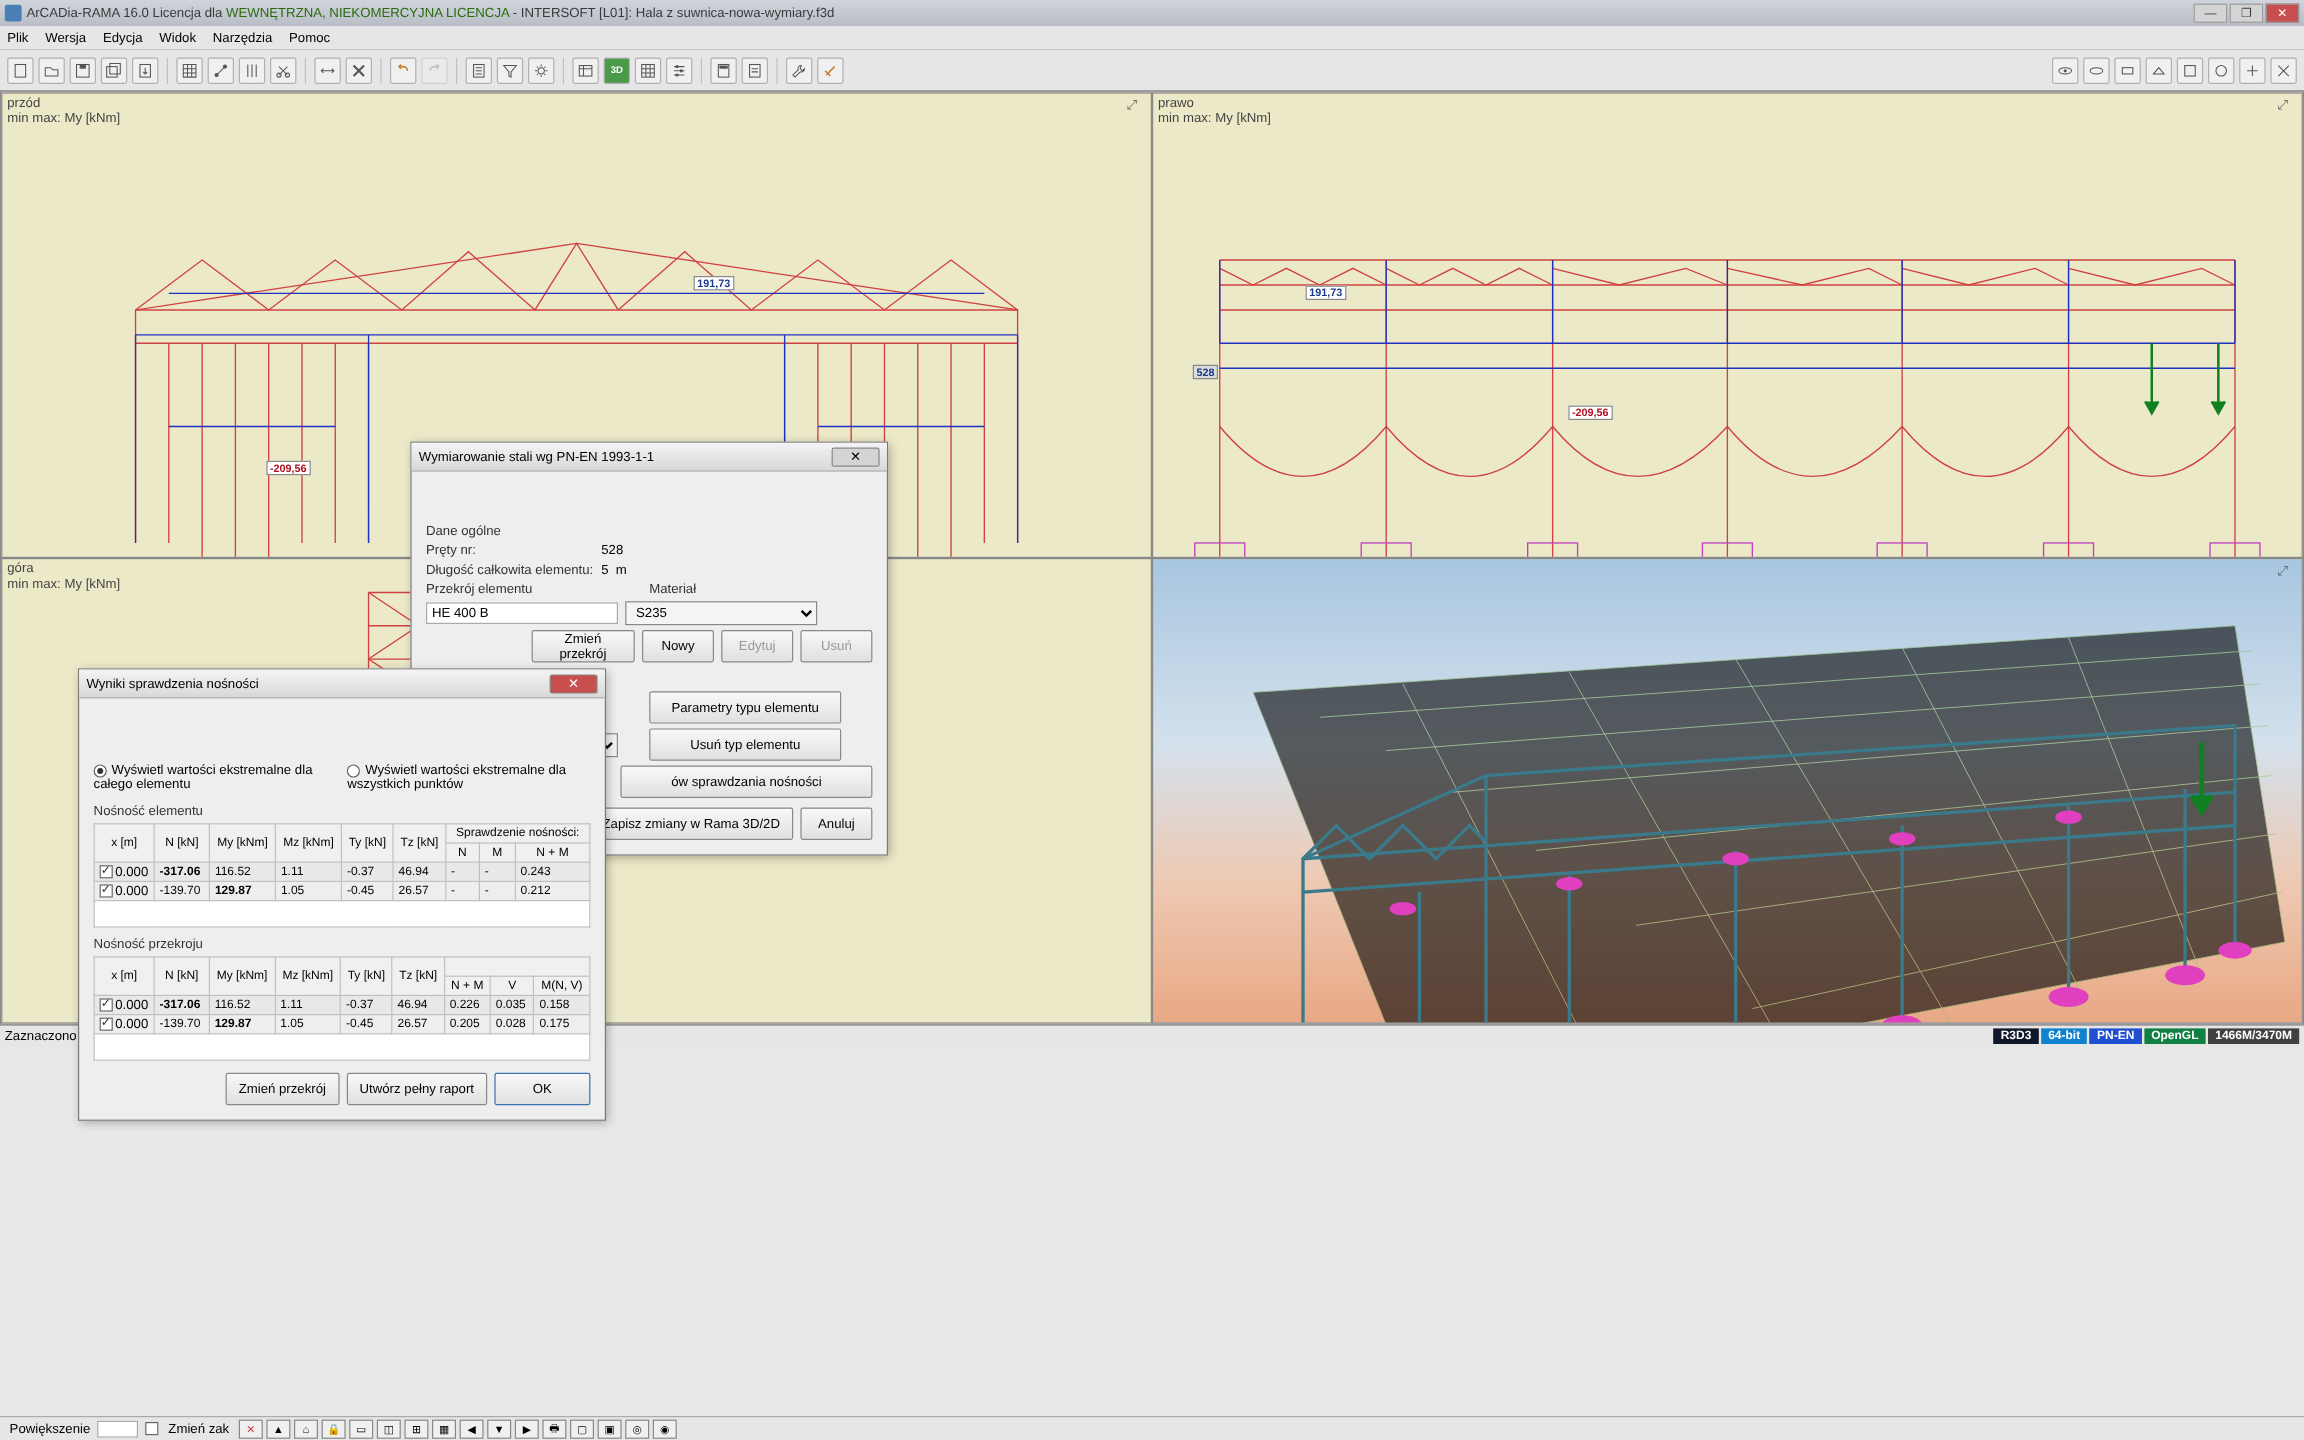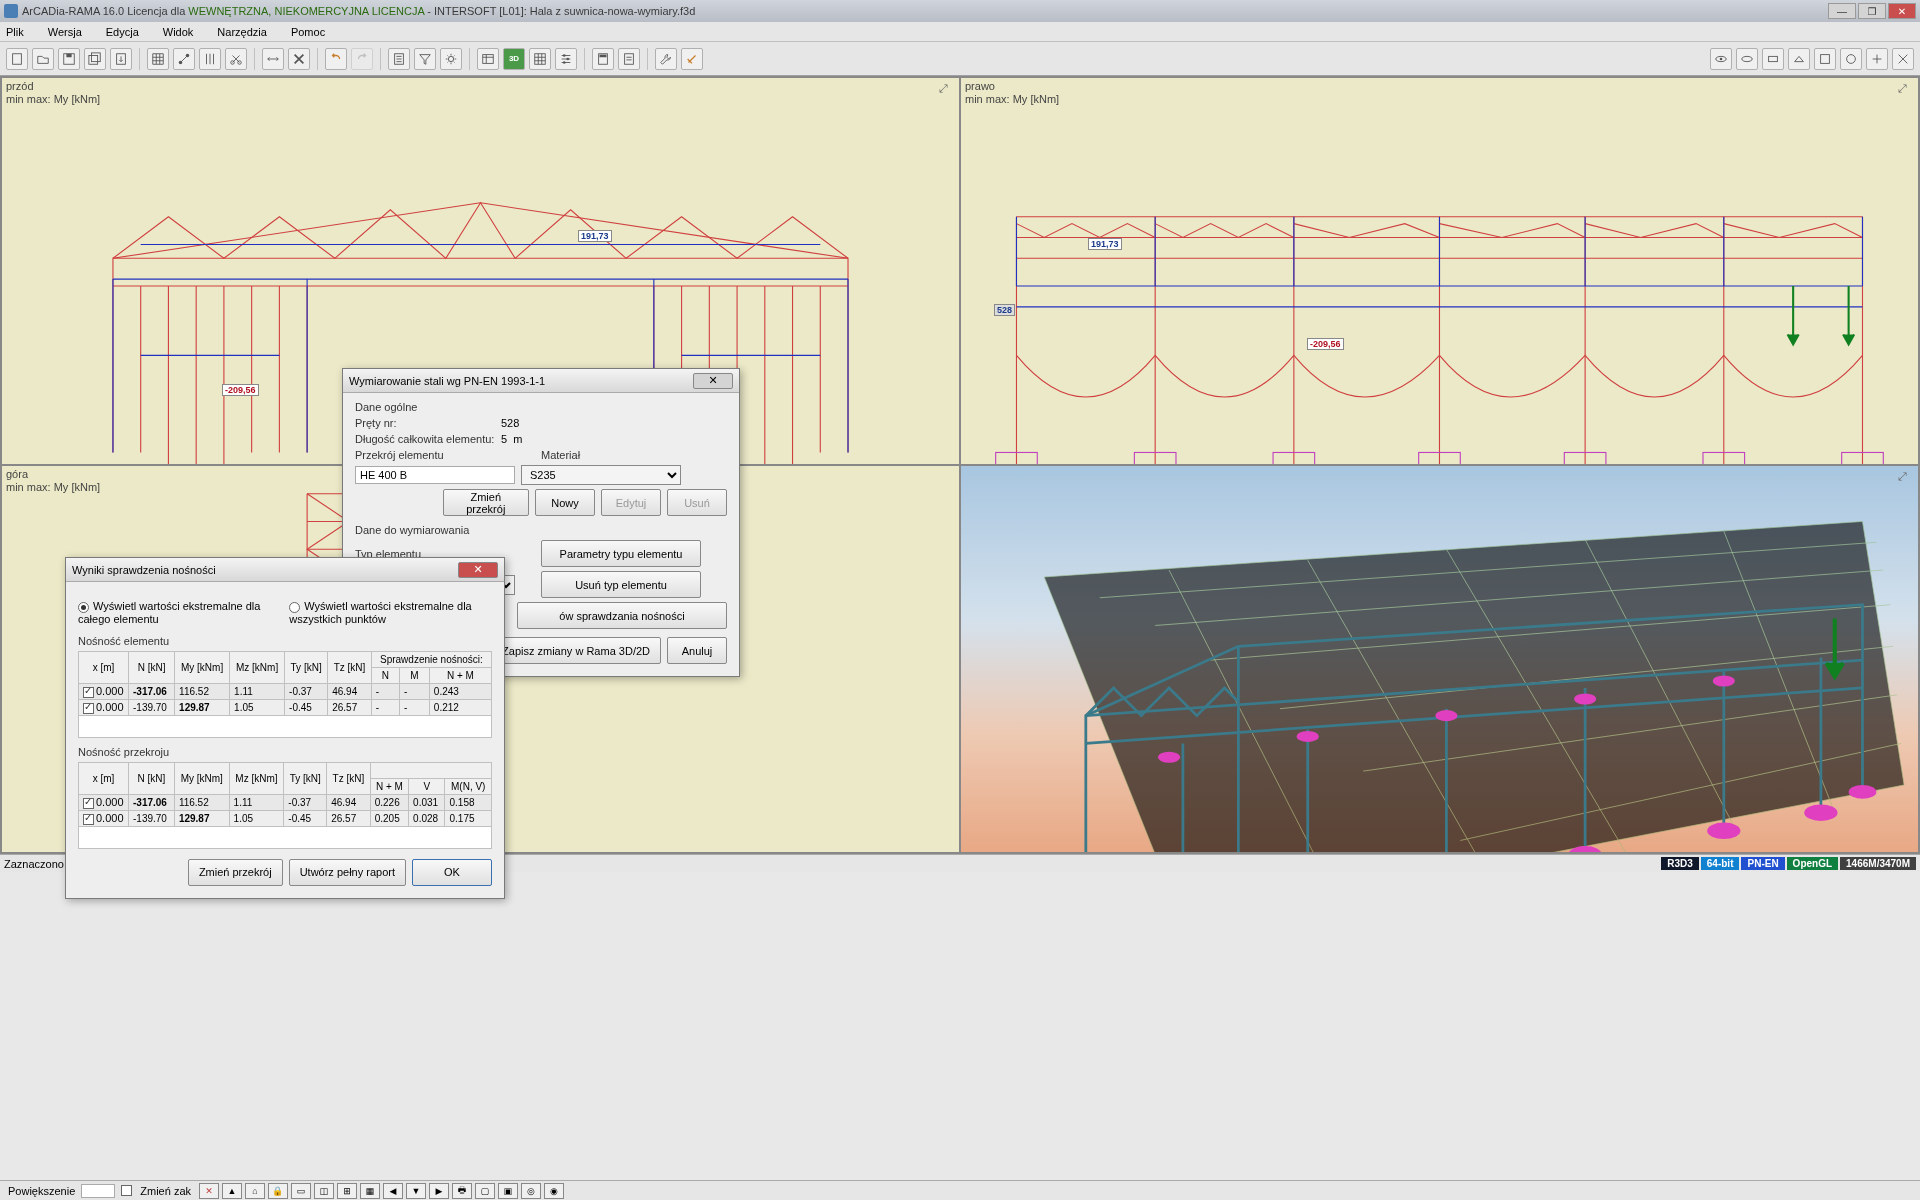--- a/index.html
+++ b/index.html
@@ -4,21 +4,21 @@
 <style>
 *{margin:0;padding:0;box-sizing:border-box;font-family:Tahoma,Arial,sans-serif;font-size:11px;}
 body{background:#e8e8e8;width:1920px;height:1200px;overflow:hidden;position:relative;}
 .titlebar{background:linear-gradient(to bottom,#d0d4db,#b8bdc6);height:22px;display:flex;align-items:center;padding:0 4px;color:#3a3a3a;justify-content:space-between;}
 .titlebar .left{display:flex;align-items:center;gap:4px;}
 .titlebar .icon{width:14px;height:14px;background:#4a7fb5;border-radius:2px;}
 .title-highlight{color:#2a6b0f;font-weight:normal;}
 .winbtns{display:flex;gap:2px;}
 .winbtn{width:28px;height:16px;background:#d4d4d4;border:1px solid #9a9a9a;display:flex;align-items:center;justify-content:center;font-size:10px;}
 .winbtn.close{background:#c94f4f;color:#fff;}
-.menubar{background:#e6e6e6;height:20px;display:flex;align-items:center;padding:0 6px;gap:24px;border-bottom:1px solid #c0c0c0;}
+.menubar{background:#e6e6e6;height:20px;display:flex;align-items:center;padding:0 6px;gap:14px;border-bottom:1px solid #c0c0c0;}
 .menubar span{cursor:default;}
 .toolbar{background:#e6e6e6;height:34px;display:flex;align-items:center;padding:0 6px;gap:6px;border-bottom:1px solid #a0a0a0;justify-content:space-between;}
 .toolbar .left, .toolbar .right{display:flex;gap:4px;align-items:center;}
 .tbtn{width:22px;height:22px;border:1px solid #b0b0b0;background:#f0f0f0;display:flex;align-items:center;justify-content:center;border-radius:2px;}
 .tbtn svg{width:14px;height:14px;}
 .tsep{width:1px;height:22px;background:#c0c0c0;margin:0 3px;}
 .workspace{display:grid;grid-template-columns:1fr 1fr;grid-template-rows:1fr 1fr;height:778px;border:1px solid #888;position:relative;}
 .viewport{background:#ebe9c7;border:1px solid #888;position:relative;overflow:hidden;}
 .viewport.v3d{background:linear-gradient(to bottom,#a8c6e0 0%,#d4e1ec 40%,#eec9b2 70%,#e8a885 100%);}
 .vp-label{position:absolute;top:2px;left:4px;font-size:10px;color:#444;line-height:12px;}
@@ -41,21 +41,21 @@
 .b-64{background:#1080d0;}
 .b-pnen{background:#2050d0;}
 .b-ogl{background:#108040;}
 .b-mem{background:#404040;}
 
 
 .dialog{position:absolute;background:#eeeeee;border:1px solid #7a7a7a;box-shadow:2px 2px 8px rgba(0,0,0,0.3);}
 .dlg-title{background:linear-gradient(to bottom,#f4f4f4,#d8d8d8);height:24px;display:flex;align-items:center;justify-content:space-between;padding:0 6px;border-bottom:1px solid #aaa;}
 .dlg-close{width:40px;height:16px;background:#d4d4d4;border:1px solid #888;display:flex;align-items:center;justify-content:center;border-radius:2px;}
 .dlg-close.red{background:#c94f4f;color:#fff;}
-.dlg-body{padding:8px 12px;}
+.dlg-body{padding:8px 12px;margin-top:36px;}
 .dlg-row{display:flex;align-items:center;margin:4px 0;gap:6px;}
 .dlg-label{color:#333;}
 .dlg-input{border:1px solid #aaa;background:#fff;height:18px;padding:0 4px;}
 .dlg-select{border:1px solid #888;background:#f4f4f4;height:20px;padding:0 4px;width:160px;}
 .dlg-btn{border:1px solid #888;background:linear-gradient(to bottom,#f8f8f8,#e0e0e0);height:27px;padding:0 10px;border-radius:2px;min-width:60px;}
 .dlg-btn:disabled{color:#999;}
 .dlg-btn.primary{border:1px solid #3a6fb0;}
 
 
 .dlg2-table{width:100%;border-collapse:collapse;margin-top:4px;}
@@ -591,21 +591,21 @@
             <th>M(N, V)</th>
           </tr>
       <tr class="sel">
         <td class="chk"><span class="chk-box on"></span><span>0.000</span></td>
         <td style="font-weight:bold">-317.06</td>
             <td>116.52</td>
             <td>1.11</td>
         <td>-0.37</td>
             <td>46.94</td>
         <td>0.226</td>
-            <td>0.031</td>
+            <td>0.035</td>
             <td>0.158</td>
       </tr>
       <tr>
         <td class="chk"><span class="chk-box on"></span><span>0.000</span></td>
         <td>-139.70</td>
             <td style="font-weight:bold">129.87</td>
             <td>1.05</td>
         <td>-0.45</td>
             <td>26.57</td>
         <td>0.205</td>

